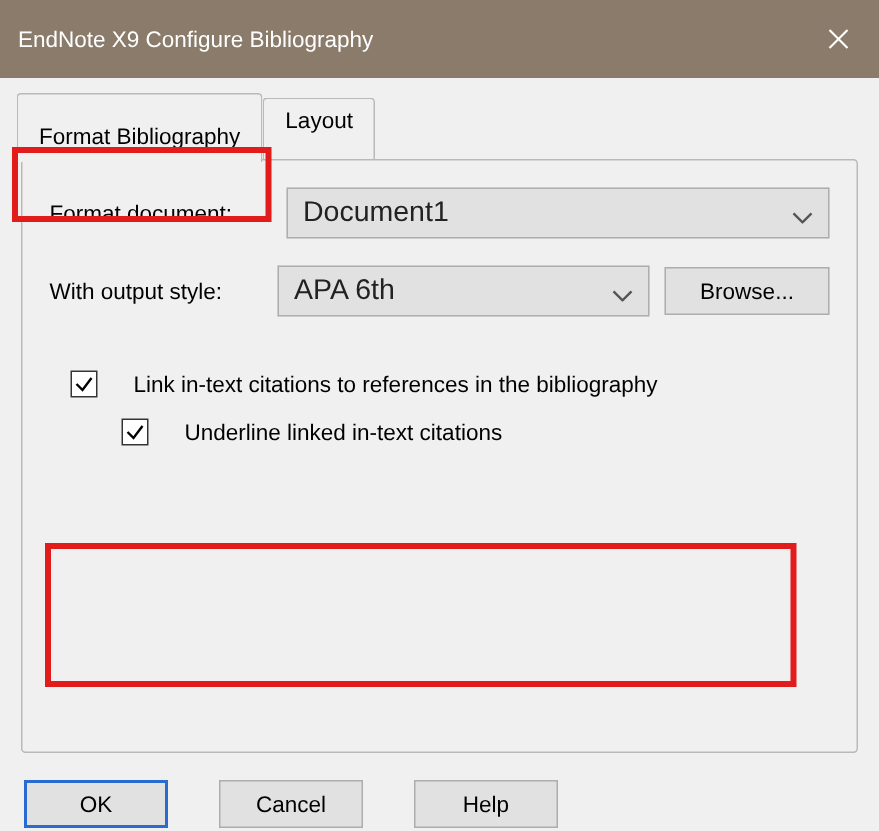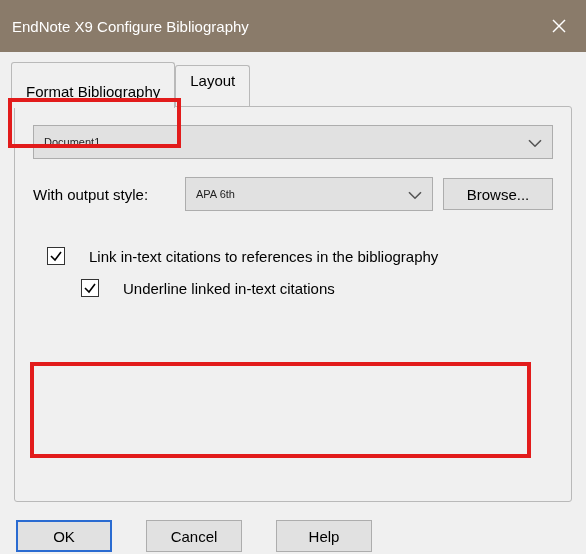--- a/index.html
+++ b/index.html
@@ -99,21 +99,21 @@
   }
   .select {
     flex: 1;
     height: 34px;
     border: 1px solid #adadad;
     background: #e1e1e1;
     position: relative;
     display: flex;
     align-items: center;
     padding: 0 30px 0 10px;
-    font-size: 11px;
+    font-size: 19px;
     color: #222;
   }
   .select .chevron {
     position: absolute;
     right: 10px;
     top: 50%;
     transform: translateY(-40%);
     pointer-events: none;
   }
   .btn {
@@ -213,20 +213,21 @@
       <span>Format Bibliography</span>
     </div>
     <div class="tab-btn inactive">
       <span>Layout</span>
     </div>
   </div>
 
   <div class="tab-panel">
 
     <div class="form-row">
+      <span class="form-label">Format document:</span>
       <div class="select">
         <span>Document1</span>
         <span class="chevron">
           <svg width="14" height="8" viewBox="0 0 14 8">
               <polyline points="1,1 7,7 13,1" fill="none" stroke="#555" stroke-width="1.6"></polyline>
             </svg>
         </span>
       </div>
     </div>
 

